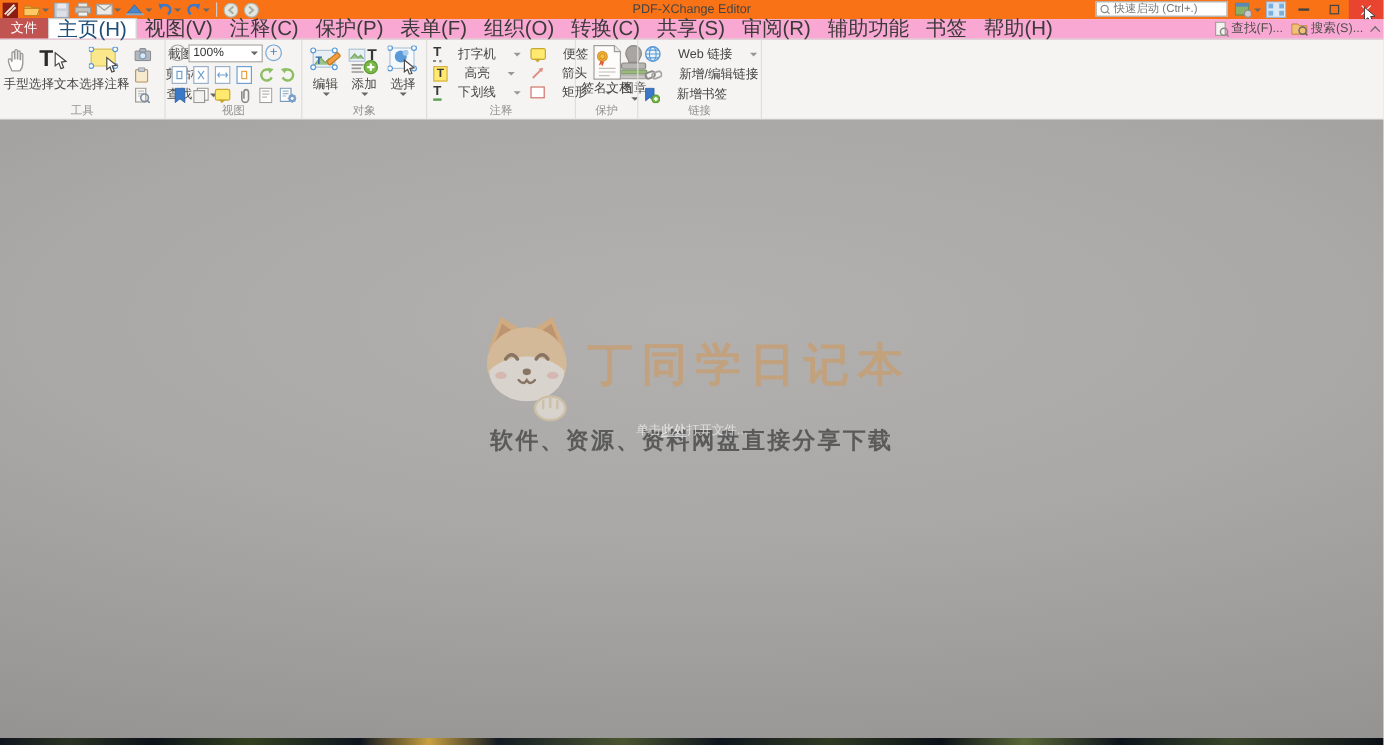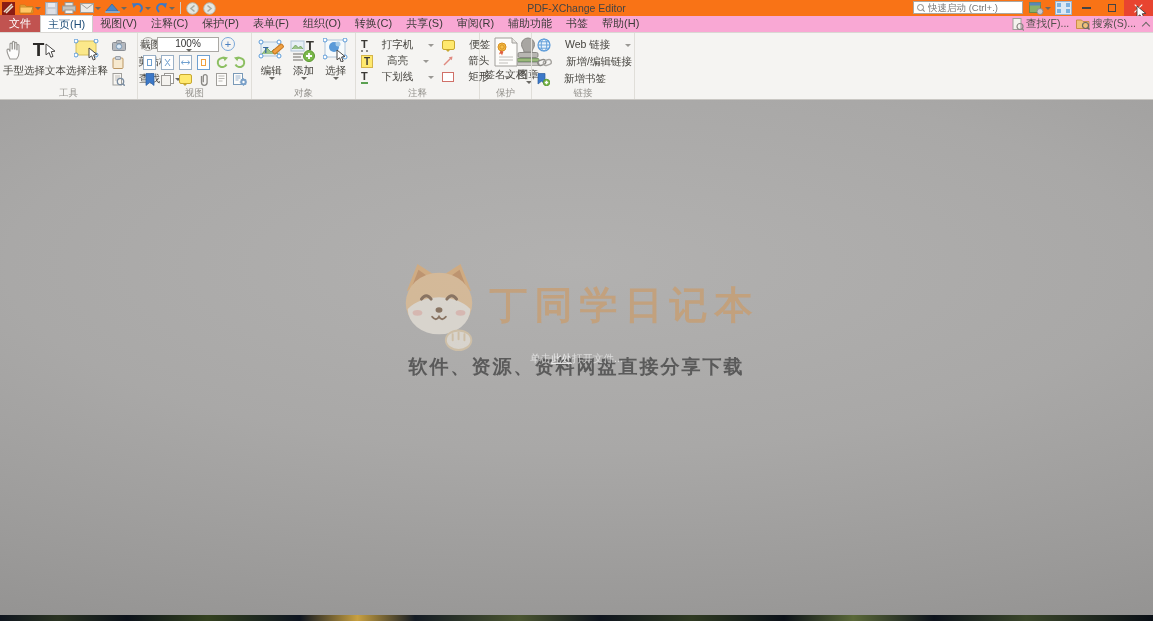--- a/index.html
+++ b/index.html
@@ -25,40 +25,40 @@
   .winbtn .min-glyph { width:9px; height:1.5px; background:#444; }
   .winbtn .max-glyph { width:8px; height:8px; border:1.2px solid #444; }
   .winbtn.close { width:29px; background:#e84430; position:relative; }
   .close-x { position:relative; width:9px; height:9px; }
   .close-x::before,.close-x::after { content:""; position:absolute; left:-1px; top:4px; width:11px; height:1.4px; background:#fff; }
   .close-x::before { transform:rotate(45deg); } .close-x::after { transform:rotate(-45deg); }
 
   
   .tabrow { position:relative; height:17px; background:#f9a8d4; display:flex; align-items:flex-end; border-bottom:1px solid #dad8d4; }
   .tab-file { height:17px; padding:0 9px; background:#c15350; color:#fff; display:flex; align-items:center; font-size:11px; }
-  .tab { height:17px; padding:0 7px; display:flex; align-items:center; color:#3c3a38; font-size:11px; }
+  .tab { height:17px; padding:0 7px; display:flex; align-items:center; color:#3c3a38; font-size:17px; }
   .tab.active { background:#fff; color:#1f4e79; border:1px solid #d0cecb; border-bottom:0; }
   .tabright { position:absolute; right:4px; bottom:1px; display:flex; align-items:center; gap:7px; color:#504e4a; font-size:10.5px; }
   .tabright .item { display:flex; align-items:center; gap:2px; }
   .chev-up { width:6px; height:6px; border-left:1.4px solid #6a6864; border-top:1.4px solid #6a6864; transform:rotate(45deg); margin-top:3px; }
 
   
   .ribbon { height:67px; background:#f5f4f2; border-bottom:1px solid #c9c7c3; display:flex; }
   .rgroup { position:relative; border-right:1px solid #e0ded9; padding:2px 3px 12px 3px; display:flex; align-items:flex-start; }
   .glabel { position:absolute; bottom:0; left:0; right:0; text-align:center; font-size:9.5px; color:#94928d; line-height:12px; }
   .bigbtn { display:flex; flex-direction:column; align-items:center; justify-content:flex-start; width:45px; height:52px; color:#46443f; font-size:10.5px; }
   .bigbtn .ic { height:30px; display:flex; align-items:center; justify-content:center; }
   .bigbtn .lbl { line-height:11px; white-space:nowrap; }
   .smallcol { display:flex; flex-direction:column; justify-content:flex-start; gap:1px; padding-top:2px; }
   .smallbtn { display:flex; align-items:center; gap:14px; height:16px; padding:0 2px; color:#46443f; white-space:nowrap; font-size:10.5px;text-align:right; }
   .iconbtn { width:17px; height:16px; display:flex; align-items:center; justify-content:center; }
   .zoomrow { display:flex; align-items:center; gap:2px; height:18px; }
   .zoomcirc { width:14px; height:14px; border-radius:50%; border:1.3px solid #a8a6a2; color:#8a8884; display:flex; align-items:center; justify-content:center; font-size:11px; line-height:10px; }
   .zoomcirc.plus { border-color:#7aa7d8; color:#4a80c0; }
-  .zoomcombo { width:62px; height:15px; background:#fff; border:1px solid #aaa8a4; display:flex; align-items:center; justify-content:space-between; padding:0 3px; font-size:10px; color:#333;flex-direction:column; }
+  .zoomcombo { width:62px; height:15px; background:#fff; border:1px solid #aaa8a4; display:flex; align-items:center; justify-content:space-between; padding:0 3px; font-size:10px; color:#333; }
   .viewgrid { display:flex; flex-direction:column; gap:1px; }
   .viewrow { display:flex; gap:1px; }
   .grid2 { display:grid; grid-template-columns:auto auto; gap:0 4px; padding-top:2px; }
   .pgico { width:13px; height:15px; background:#fff; border:1px solid #9ab0c6; position:relative; }
   .pgico i { position:absolute; inset:3px; border:1px solid #6fa0d0; }
   .hlT { background:#ffe96e; border:1px solid #d4b44a; padding:0 2px; font-weight:bold; font-size:10px; color:#3a3834; line-height:11px; }
   .ulT { font-weight:bold; font-size:11px; color:#3a3834; border-bottom:2px solid #5aa050; line-height:11px; }
   .twT { font-weight:bold; font-size:11px; color:#3a3834; border-bottom:2px dotted #8a8884; line-height:11px; }
   .rectI { width:12px; height:10px; border:1.5px solid #d07068; background:#fff; }
   .notebub { width:13px; height:10px; background:#ffe96e; border:1px solid #c8a830; border-radius:2px; position:relative; }

